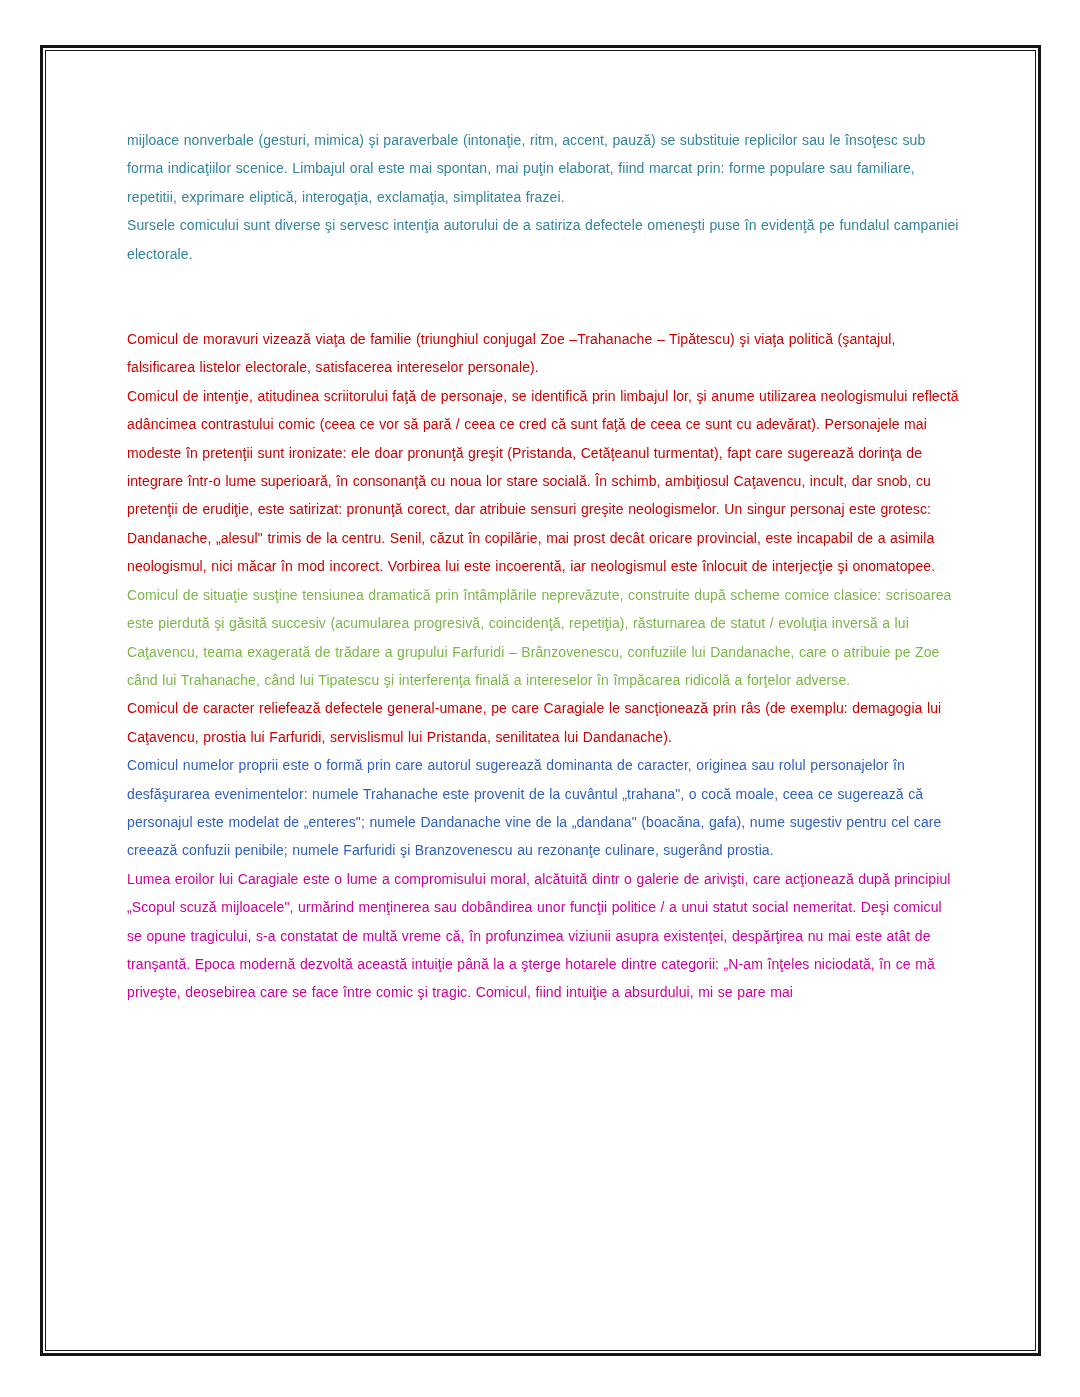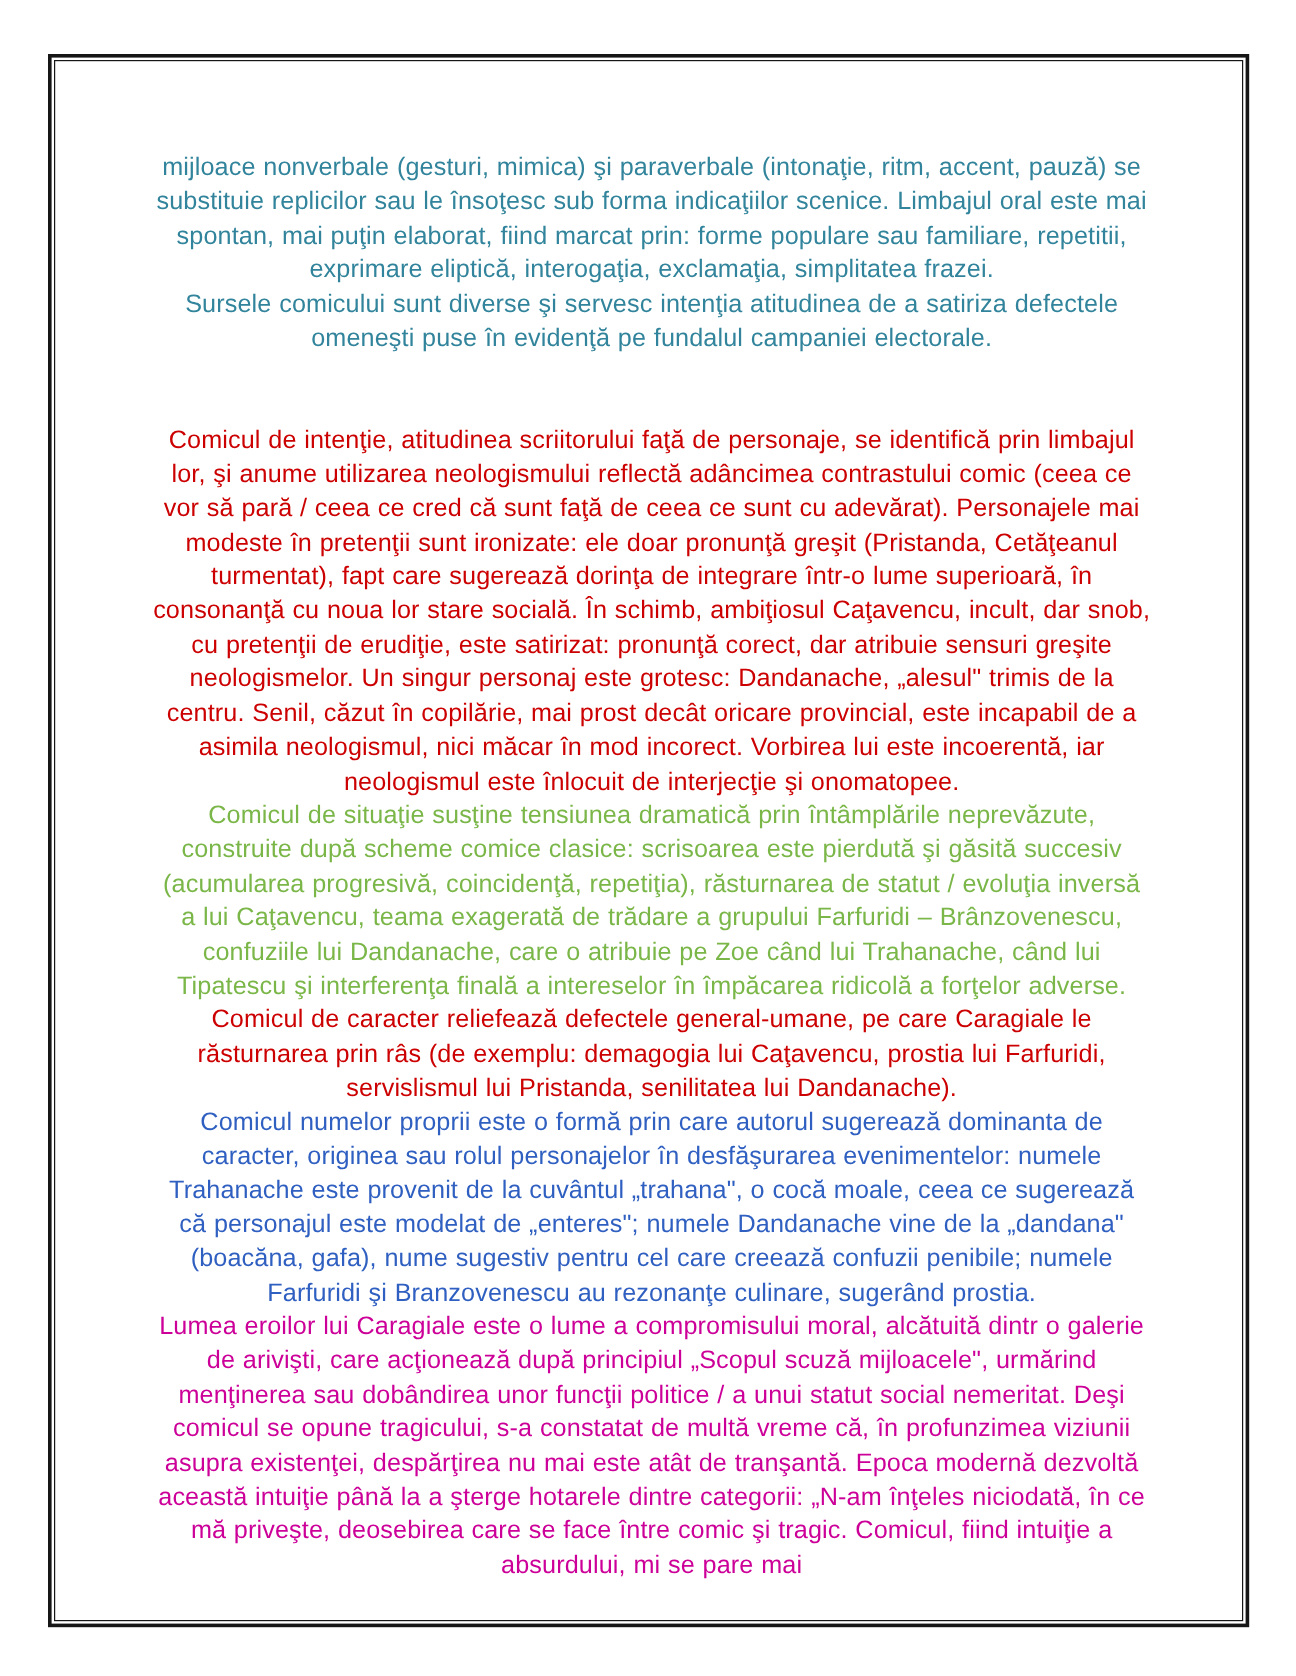--- a/index.html
+++ b/index.html
@@ -36,39 +36,40 @@
     left: 44px;
     top: 49px;
     right: 43px;
     bottom: 45px;
     padding: 77px 78px 0 83px;
     box-sizing: border-box;
     overflow: hidden;
   }
   p.para {
     margin: 0;
-    font-size: 21px;
+    font-size: 14px;
     line-height: 28.4px;
     letter-spacing: 0.1px;
-    text-align: center;
+    text-align: left;
     word-spacing: 0.5px;
   }
   p.gap-after {
     margin-bottom: 57px;
   }
 </style>
 </head>
 <body>
 
 <div class="page">
   <div class="frame-outer">
     <div class="frame-inner"></div>
   </div>
   <div class="content">
       <p class="para" style="color: rgb(49, 132, 155);">mijloace nonverbale (gesturi, mimica) şi paraverbale (intonaţie, ritm, accent, pauză) se substituie replicilor sau le însoţesc sub forma indicaţiilor scenice. Limbajul oral este mai spontan, mai puţin elaborat, fiind marcat prin: forme populare sau familiare, repetitii, exprimare eliptică, interogaţia, exclamaţia, simplitatea frazei.</p>
-      <p class="para gap-after" style="color: rgb(49, 132, 155);">Sursele comicului sunt diverse şi servesc intenţia atitudinea de a satiriza defectele omeneşti puse în evidenţă pe fundalul campaniei electorale.</p>
+      <p class="para gap-after" style="color: rgb(49, 132, 155);">Sursele comicului sunt diverse şi servesc intenţia autorului de a satiriza defectele omeneşti puse în evidenţă pe fundalul campaniei electorale.</p>
+      <p class="para" style="color: rgb(204, 0, 0);">Comicul de moravuri vizează viaţa de familie (triunghiul conjugal Zoe –Trahanache – Tipătescu) şi viaţa politică (şantajul, falsificarea listelor electorale, satisfacerea intereselor personale).</p>
       <p class="para" style="color: rgb(204, 0, 0);">Comicul de intenţie, atitudinea scriitorului faţă de personaje, se identifică prin limbajul lor, şi anume utilizarea neologismului reflectă adâncimea contrastului comic (ceea ce vor să pară / ceea ce cred că sunt faţă de ceea ce sunt cu adevărat). Personajele mai modeste în pretenţii sunt ironizate: ele doar pronunţă greşit (Pristanda, Cetăţeanul turmentat), fapt care sugerează dorinţa de integrare într-o lume superioară, în consonanţă cu noua lor stare socială. În schimb, ambiţiosul Caţavencu, incult, dar snob, cu pretenţii de erudiţie, este satirizat: pronunţă corect, dar atribuie sensuri greşite neologismelor. Un singur personaj este grotesc: Dandanache, „alesul" trimis de la centru. Senil, căzut în copilărie, mai prost decât oricare provincial, este incapabil de a asimila neologismul, nici măcar în mod incorect. Vorbirea lui este incoerentă, iar neologismul este înlocuit de interjecţie şi onomatopee.</p>
       <p class="para" style="color: rgb(122, 182, 72);">Comicul de situaţie susţine tensiunea dramatică prin întâmplările neprevăzute, construite după scheme comice clasice: scrisoarea este pierdută şi găsită succesiv (acumularea progresivă, coincidenţă, repetiţia), răsturnarea de statut / evoluţia inversă a lui Caţavencu, teama exagerată de trădare a grupului Farfuridi – Brânzovenescu, confuziile lui Dandanache, care o atribuie pe Zoe când lui Trahanache, când lui Tipatescu şi interferenţa finală a intereselor în împăcarea ridicolă a forţelor adverse.</p>
-      <p class="para" style="color: rgb(204, 0, 0);">Comicul de caracter reliefează defectele general-umane, pe care Caragiale le răsturnarea prin râs (de exemplu: demagogia lui Caţavencu, prostia lui Farfuridi, servislismul lui Pristanda, senilitatea lui Dandanache).</p>
+      <p class="para" style="color: rgb(204, 0, 0);">Comicul de caracter reliefează defectele general-umane, pe care Caragiale le sancţionează prin râs (de exemplu: demagogia lui Caţavencu, prostia lui Farfuridi, servislismul lui Pristanda, senilitatea lui Dandanache).</p>
       <p class="para" style="color: rgb(47, 95, 192);">Comicul numelor proprii este o formă prin care autorul sugerează dominanta de caracter, originea sau rolul personajelor în desfăşurarea evenimentelor: numele Trahanache este provenit de la cuvântul „trahana", o cocă moale, ceea ce sugerează că personajul este modelat de „enteres"; numele Dandanache vine de la „dandana" (boacăna, gafa), nume sugestiv pentru cel care creează confuzii penibile; numele Farfuridi şi Branzovenescu au rezonanţe culinare, sugerând prostia.</p>
       <p class="para" style="color: rgb(204, 0, 153);">Lumea eroilor lui Caragiale este o lume a compromisului moral, alcătuită dintr o galerie de arivişti, care acţionează după principiul „Scopul scuză mijloacele", urmărind menţinerea sau dobândirea unor funcţii politice / a unui statut social nemeritat. Deşi comicul se opune tragicului, s-a constatat de multă vreme că, în profunzimea viziunii asupra existenţei, despărţirea nu mai este atât de tranşantă. Epoca modernă dezvoltă această intuiţie până la a şterge hotarele dintre categorii: „N-am înţeles niciodată, în ce mă priveşte, deosebirea care se face între comic şi tragic. Comicul, fiind intuiţie a absurdului, mi se pare mai</p>
     </div>
 </div>
 
 </body></html>

